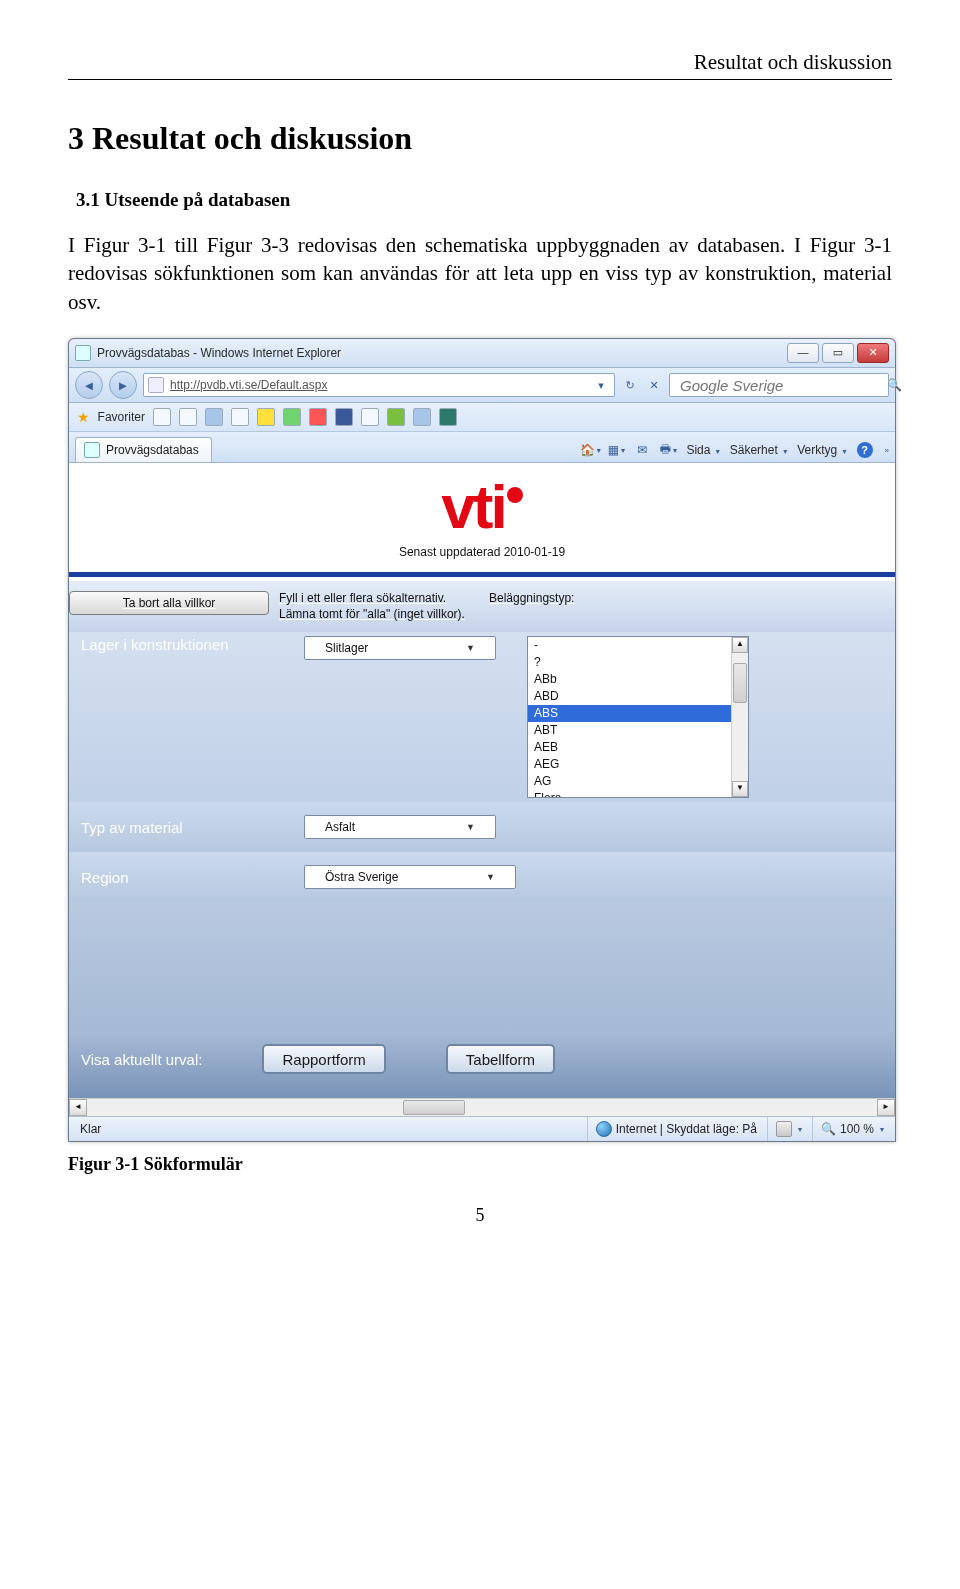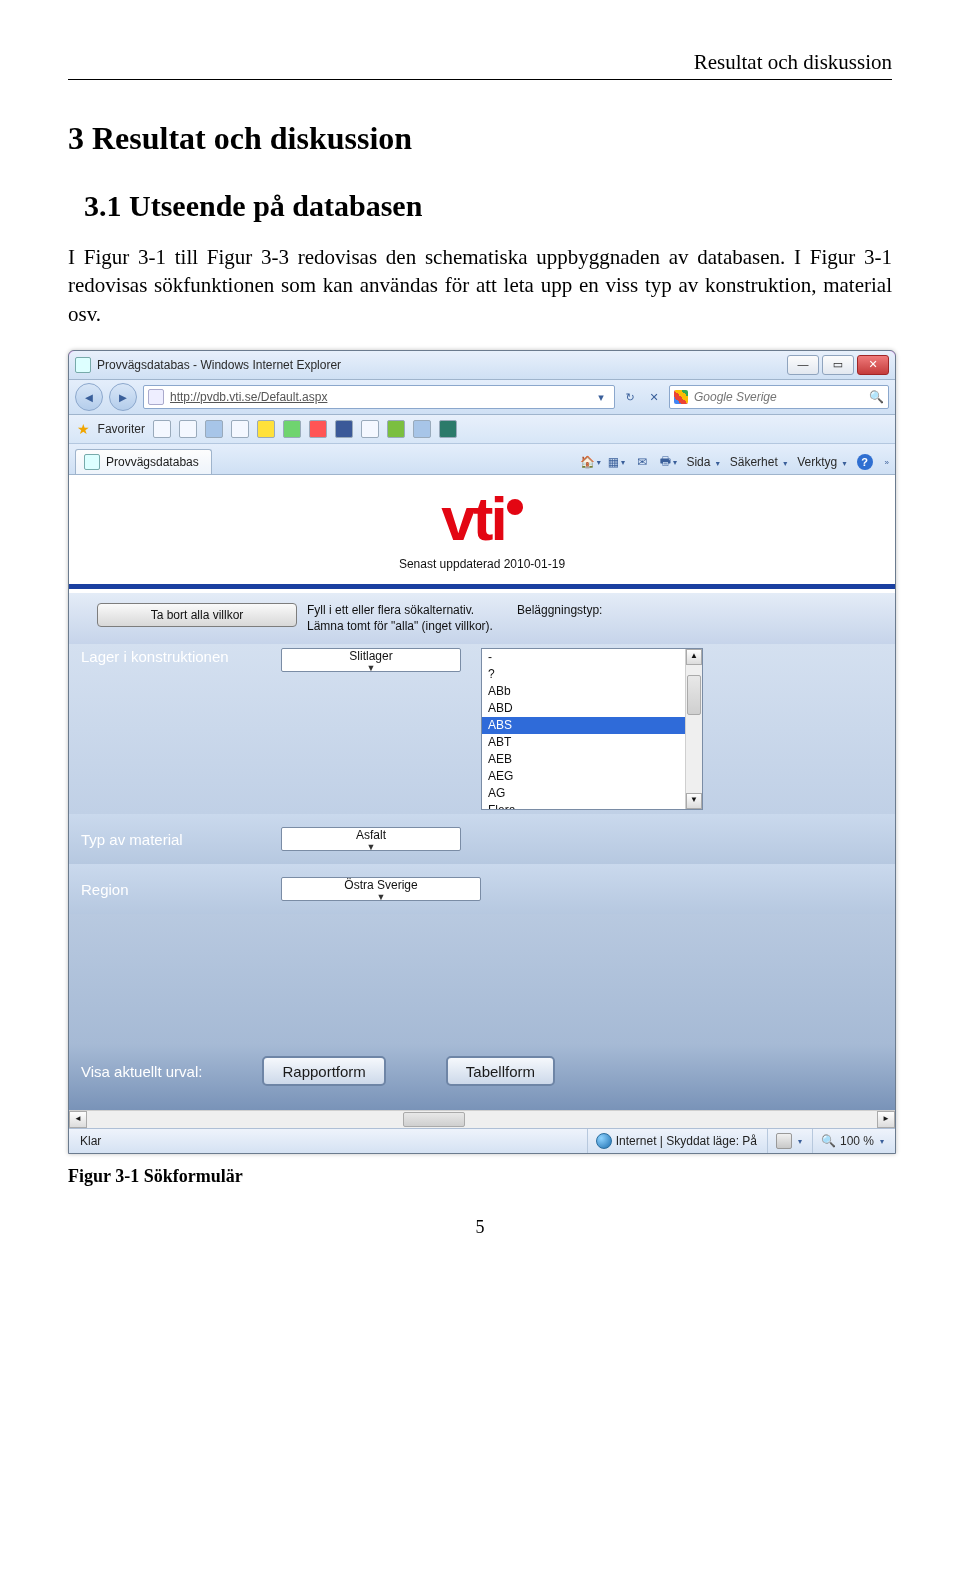--- a/index.html
+++ b/index.html
@@ -22,23 +22,23 @@
   .rule {
     border-top: 1.5px solid #000;
     margin-bottom: 40px;
   }
   h1.doc-h1 {
     font-size: 32px;
     font-weight: bold;
     margin: 0 0 32px 0;
   }
   h2.doc-h2 {
-    font-size: 30px;
+    font-size: 19px;
     font-weight: bold;
-    margin: 0 0 20px 16px;
+    margin: 0 0 20px 8px;
   }
   p.body-text {
     font-size: 21px;
     line-height: 1.35;
     text-align: justify;
     margin: 0 0 22px 0;
   }
   .fig-caption {
     font-size: 18px;
     font-weight: bold;
@@ -88,21 +88,21 @@
   .navbtn {
     width:26px;height:26px;border-radius:50%;background:linear-gradient(#d8e6f7,#b4cdeb);
     border:1px solid #8ba7cc;display:flex;align-items:center;justify-content:center;color:#3a5f9a;font-size:13px;
   }
   .addr-wrap{flex:1;display:flex;align-items:center;background:#fff;border:1px solid #8ba7cc;height:22px;border-radius:2px;padding:0 4px;gap:4px;}
   .addr-wrap input{flex:1;border:0;outline:0;font-size:12px;color:#555;background:transparent;text-decoration:underline;}
   .addr-ic{width:14px;height:14px;background:#eef;border:1px solid #aac;border-radius:2px;}
   .mini{width:18px;height:18px;display:flex;align-items:center;justify-content:center;color:#3a5f9a;font-size:11px;}
   .search-wrap{width:210px;display:flex;align-items:center;background:#fff;border:1px solid #8ba7cc;height:22px;border-radius:2px;padding:0 4px;gap:4px;}
   .search-wrap .g{width:14px;height:14px;background:linear-gradient(45deg,#4285f4 25%,#ea4335 25% 50%,#fbbc05 50% 75%,#34a853 75%);border-radius:2px;}
-  .search-wrap input{flex:1;border:0;outline:0;font-size:12px;color:#888;font-style:italic;background:transparent;}
+  .search-wrap input{flex:1;border:0;outline:0;font-size:15px;color:#888;font-style:italic;background:transparent;}
   .mag{color:#3a5f9a;}
   .favbar{height:28px;background:linear-gradient(#e8f0fb,#d7e6f7);border-bottom:1px solid #b3c7df;display:flex;align-items:center;gap:8px;padding:0 8px;color:#2a2a2a;}
   .star{color:#f0a500;font-size:14px;}
   .fav-ic{width:16px;height:16px;border:1px solid #9ab;border-radius:2px;background:#f4f8ff;}
   .fav-ic.p{background:#ffe13a;} .fav-ic.g{background:#6fd46f;} .fav-ic.k{background:#f55;} .fav-ic.fb{background:#3b5998;}
   .fav-ic.s{background:#7bbf3f;} .fav-ic.w{background:#a7c5e8;} .fav-ic.teal{background:#2b7a6a;}
   .tabbar{height:30px;background:linear-gradient(#e4eefb,#cfe0f4);border-bottom:1px solid #9fb4cc;display:flex;align-items:flex-end;padding:0 6px;gap:6px;}
   .tab{height:24px;padding:0 12px 0 8px;background:linear-gradient(#fdfdfd,#eef4fb);border:1px solid #9fb4cc;border-bottom:none;border-radius:3px 3px 0 0;display:flex;align-items:center;gap:6px;font-size:12px;}
   .tab .favicon{width:14px;height:14px;border:1px solid #7aa;background:#dff;border-radius:2px;}
   .tab-tools{margin-left:auto;display:flex;align-items:center;gap:10px;color:#2a2a2a;font-size:12px;padding-bottom:4px;}
@@ -115,46 +115,47 @@
   .logo-wrap{text-align:center;padding:18px 0 4px 0;}
   .vti-logo{font-family:Arial,sans-serif;font-size:62px;font-weight:900;color:#e30613;letter-spacing:-3px;line-height:0.85;}
   .vti-dot{display:inline-block;width:16px;height:16px;border-radius:50%;background:#e30613;vertical-align:top;margin-top:6px;margin-left:2px;}
   .subtitle{font-family:Arial,sans-serif;font-size:26px;font-weight:900;color:#1a3fa0;letter-spacing:1px;margin-top:2px;}
   .dbdesc{font-size:12px;text-align:center;color:#111;padding:6px 18px 8px 18px;line-height:1.35;}
   .thick-rule{height:5px;background:#1a3fa0;margin:4px 0 4px 0;}
   .gradrow{
     display:grid;
     grid-template-columns:200px 200px 1fr;
     gap:10px;
-    padding:10px 28px;
+    padding:10px 0;
     background:linear-gradient(#e4ecf7,#c6d4ea);
     color:#fff;
     align-items:flex-start;
+    text-decoration:underline;
   }
   .ta-btn{
     height:24px;padding:0 12px;border:1px solid #7d7d7d;border-radius:4px;
     background:linear-gradient(#fafafa,#d8d8d8);color:#111;font-size:12px;align-self:start;
   }
   .hint{font-size:12px;color:#111;line-height:1.3;}
   .bel-label{font-size:12px;color:#111;display:block;margin-left:0;}
 
   .formrow{
     display:grid;
     grid-template-columns:200px 200px 1fr;
-    gap:0;
+    gap:23px;
     padding:4px 12px;
     background:linear-gradient(#d4e0f0,#c0d0e6);
     align-items:center;
     min-height:42px;
   }
   .formrow+.formrow{background:linear-gradient(#cad9ed,#b6c8e0);}
   .form-label{font-size:15px;color:#fff;}
   .combo{
     display:flex;align-items:center;background:#fff;border:1px solid #7a8ca5;height:22px;border-radius:2px;
-    padding:0 14px;justify-content:space-between;font-size:12px;color:#111;width:150px;flex-direction:column;
+    padding:0 20px;justify-content:space-between;font-size:12px;color:#111;width:150px;
   }
   .combo .arw{font-size:9px;color:#333;}
   .listbox{
     background:#fff;border:1px solid #7a8ca5;width:220px;height:160px;overflow:hidden;position:relative;
     font-size:12px;color:#111;
   }
   .listbox .lb-inner{position:absolute;top:0;left:0;right:16px;bottom:0;overflow:hidden;}
   .listbox .opt{padding:1px 6px;height:15px;line-height:15px;}
   .listbox .opt.selected{background:#2f6bd9;color:#fff;}
   .listbox .sb{position:absolute;right:0;top:0;width:16px;height:100%;background:#efefef;border-left:1px solid #cfcfcf;display:flex;flex-direction:column;align-items:center;}

